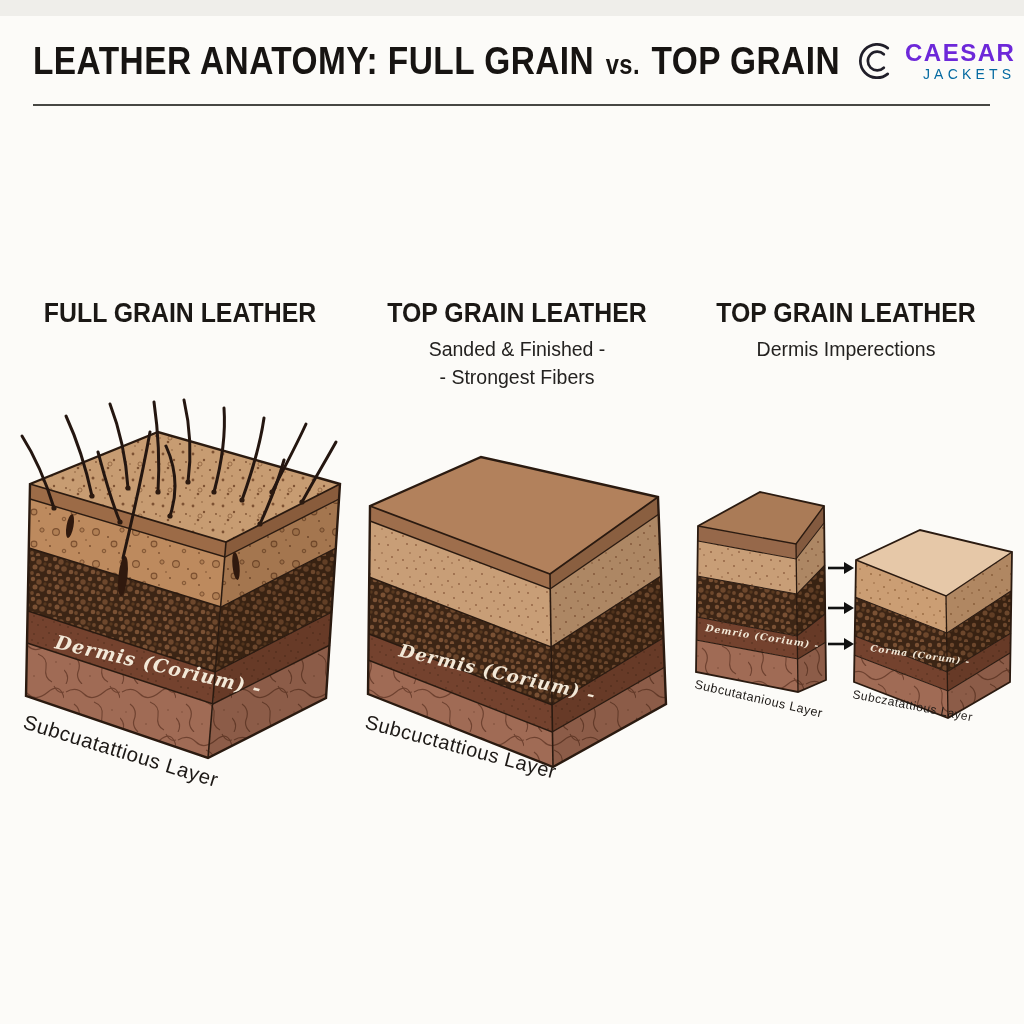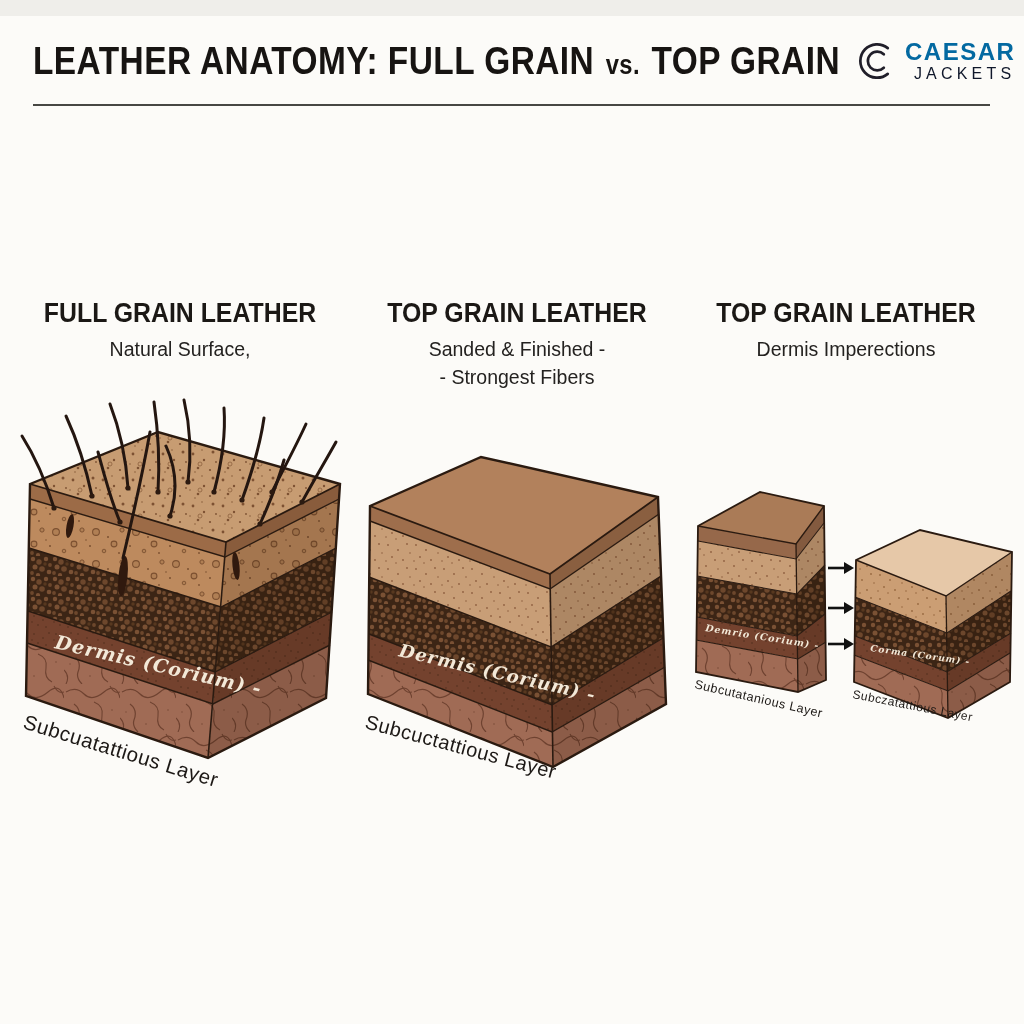--- a/index.html
+++ b/index.html
@@ -1,22 +1,22 @@
 <!DOCTYPE html>
 <html><head>
 <meta charset="utf-8">
 <style>
   html,body{margin:0;padding:0;background:#efeeea;}
   .canvas{position:relative;width:1024px;height:1024px;background:#fcfbf8;margin:16px auto;overflow:hidden;font-family:"Liberation Sans",sans-serif;}
   .title{position:absolute;left:33px;top:24px;transform:scaleX(.88);transform-origin:left center;white-space:nowrap;font-weight:bold;font-size:38px;color:#171412;letter-spacing:.5px;}
   .title .vs{font-size:27px;font-weight:600;padding:0 2px;}
   .brand{position:absolute;left:854px;top:22px;display:flex;align-items:center;gap:5px;}
   .brand-text{display:flex;flex-direction:column;align-items:flex-end;}
-  .brand-name{font-size:24px;font-weight:bold;letter-spacing:1.5px;color:#0369a1;line-height:1.05;}
-  .brand-sub{font-size:16px;letter-spacing:4.2px;color:#0f172a;font-weight:500;}
+  .brand-name{font-size:24px;font-weight:bold;letter-spacing:1.5px;color:#6d28d9;line-height:1.05;}
+  .brand-sub{font-size:14px;letter-spacing:4.2px;color:#0369a1;font-weight:500;}
   .divider{position:absolute;left:33px;top:88px;width:957px;height:2px;background:#474744;}
   .col{position:absolute;top:282px;width:304px;text-align:center;}
   .col-heading{font-size:27px;font-weight:bold;color:#1b1815;transform:scaleX(.92);}
   .col-sub{font-size:19.5px;color:#242220;line-height:1.42;margin-top:7px;}
   .block{position:absolute;}
   .dermis-label{font-family:"DejaVu Serif",serif;font-style:italic;font-weight:600;fill:#f3e9d8;letter-spacing:1px;}
   .subcut-label{font-family:"Liberation Sans",sans-serif;fill:#1d1916;letter-spacing:.5px;}
   .arrow{position:absolute;}
 </style>
 </head>
@@ -123,21 +123,20 @@
       <div class="brand-name">CAESAR</div>
       <div class="brand-sub">JACKETS</div>
     </div>
   </div>
 
   <div class="divider"></div>
 
   <div class="col" style="left:28px">
     <div class="col-heading">FULL GRAIN LEATHER</div>
     <div class="col-sub">
-      <div>Natural Surface,</div>
     </div>
   </div>
   <div class="col" style="left:365px">
     <div class="col-heading">TOP GRAIN LEATHER</div>
     <div class="col-sub">
       <div>Sanded &amp; Finished -</div>
       <div>- Strongest Fibers</div>
     </div>
   </div>
   <div class="col" style="left:694px">

